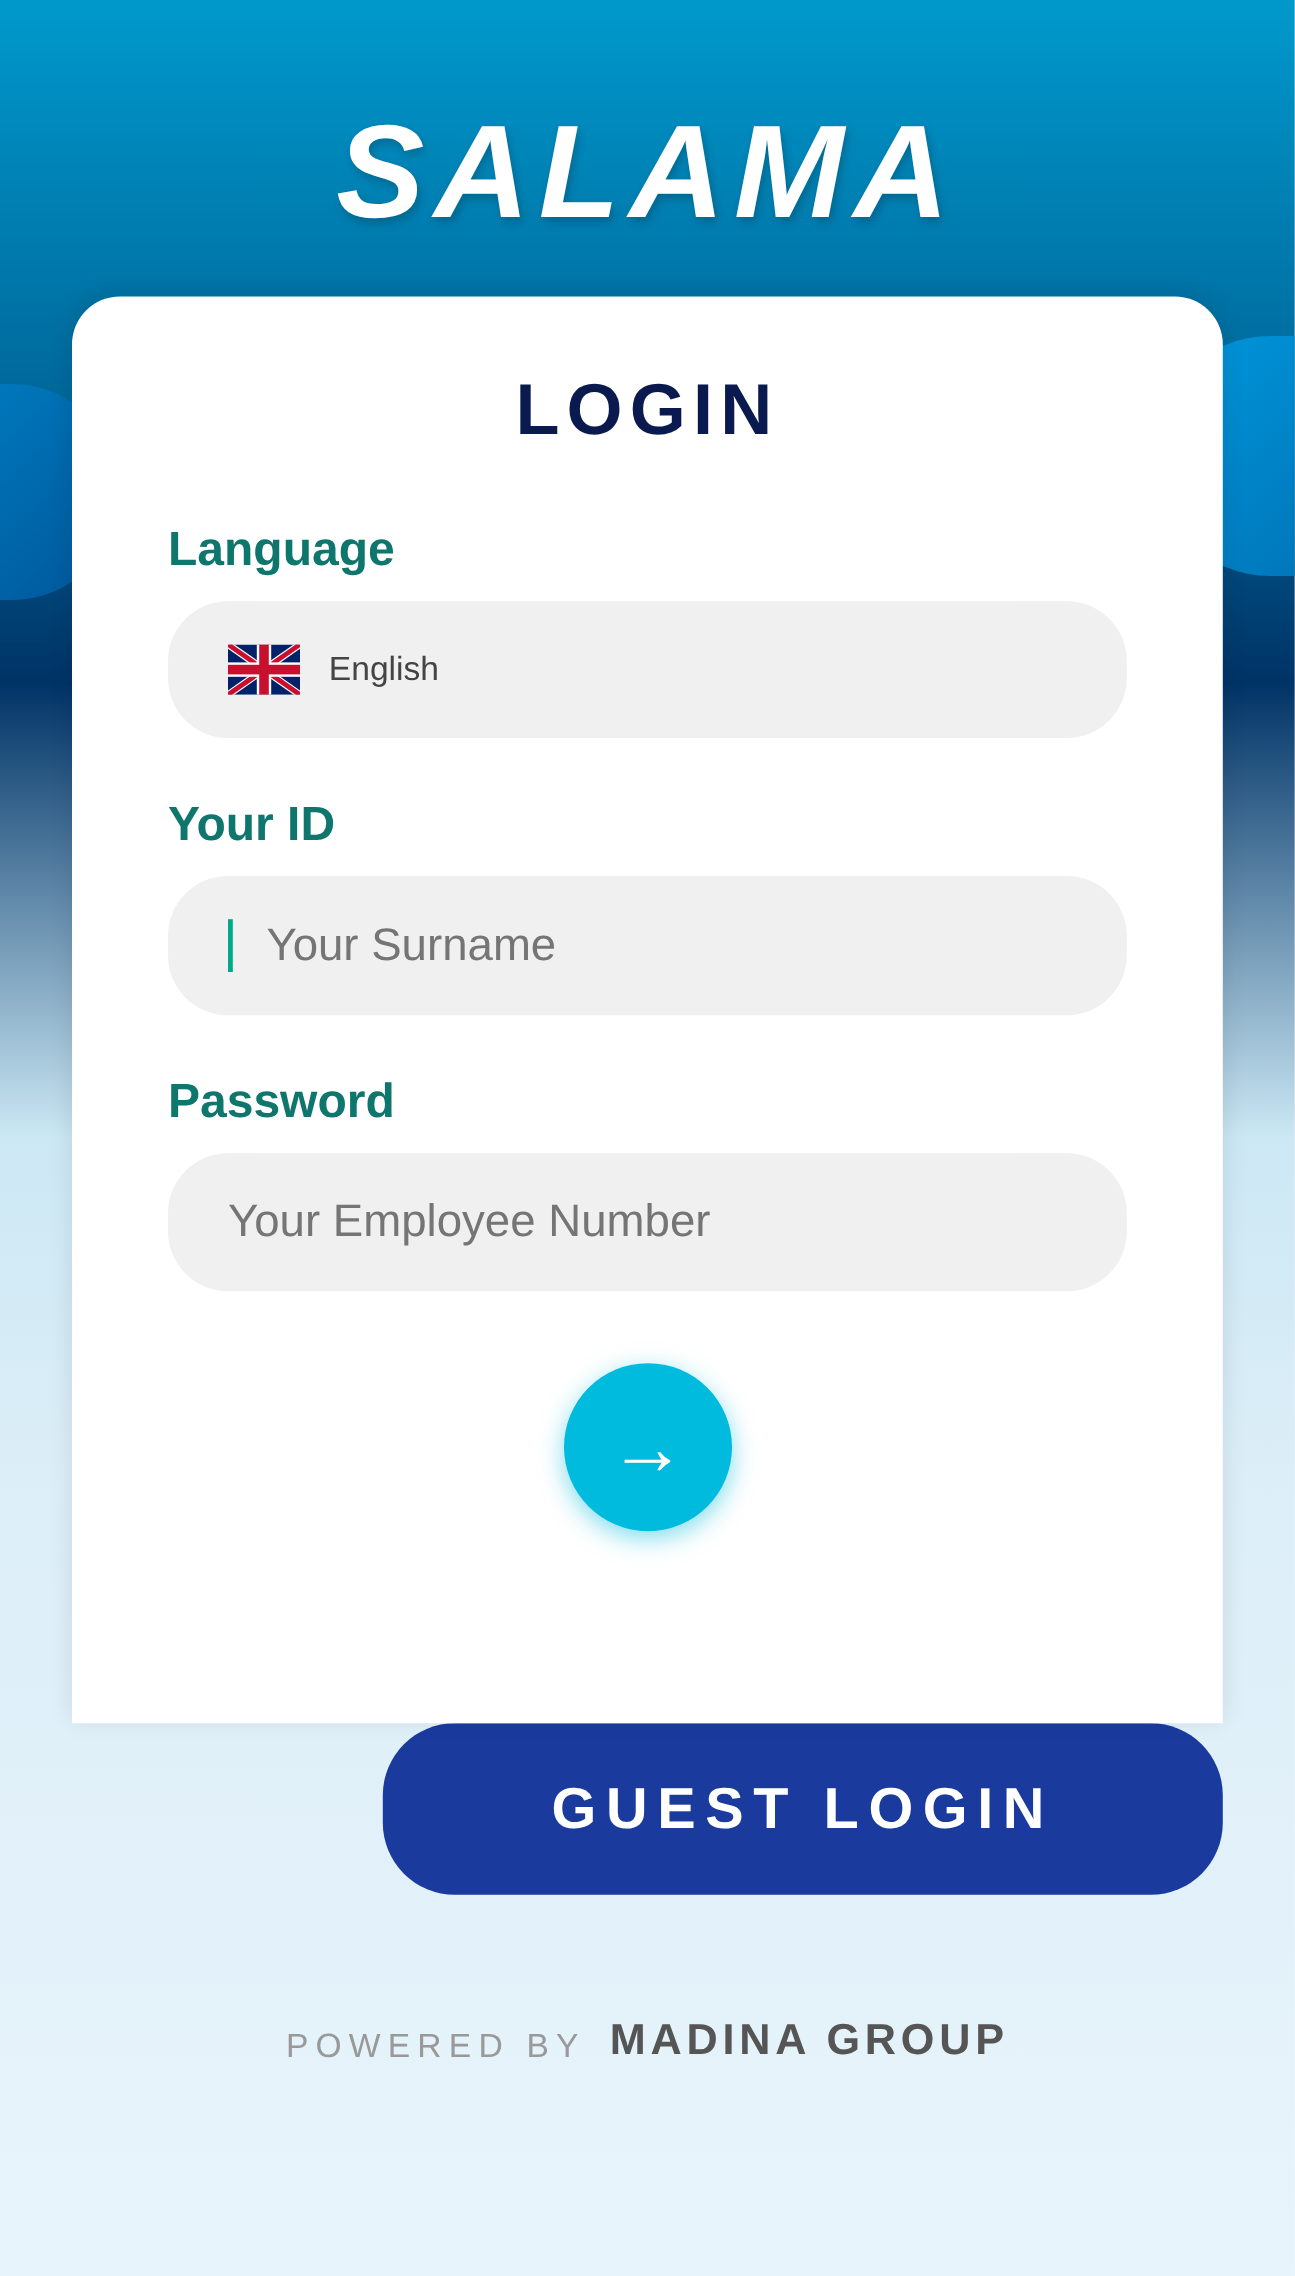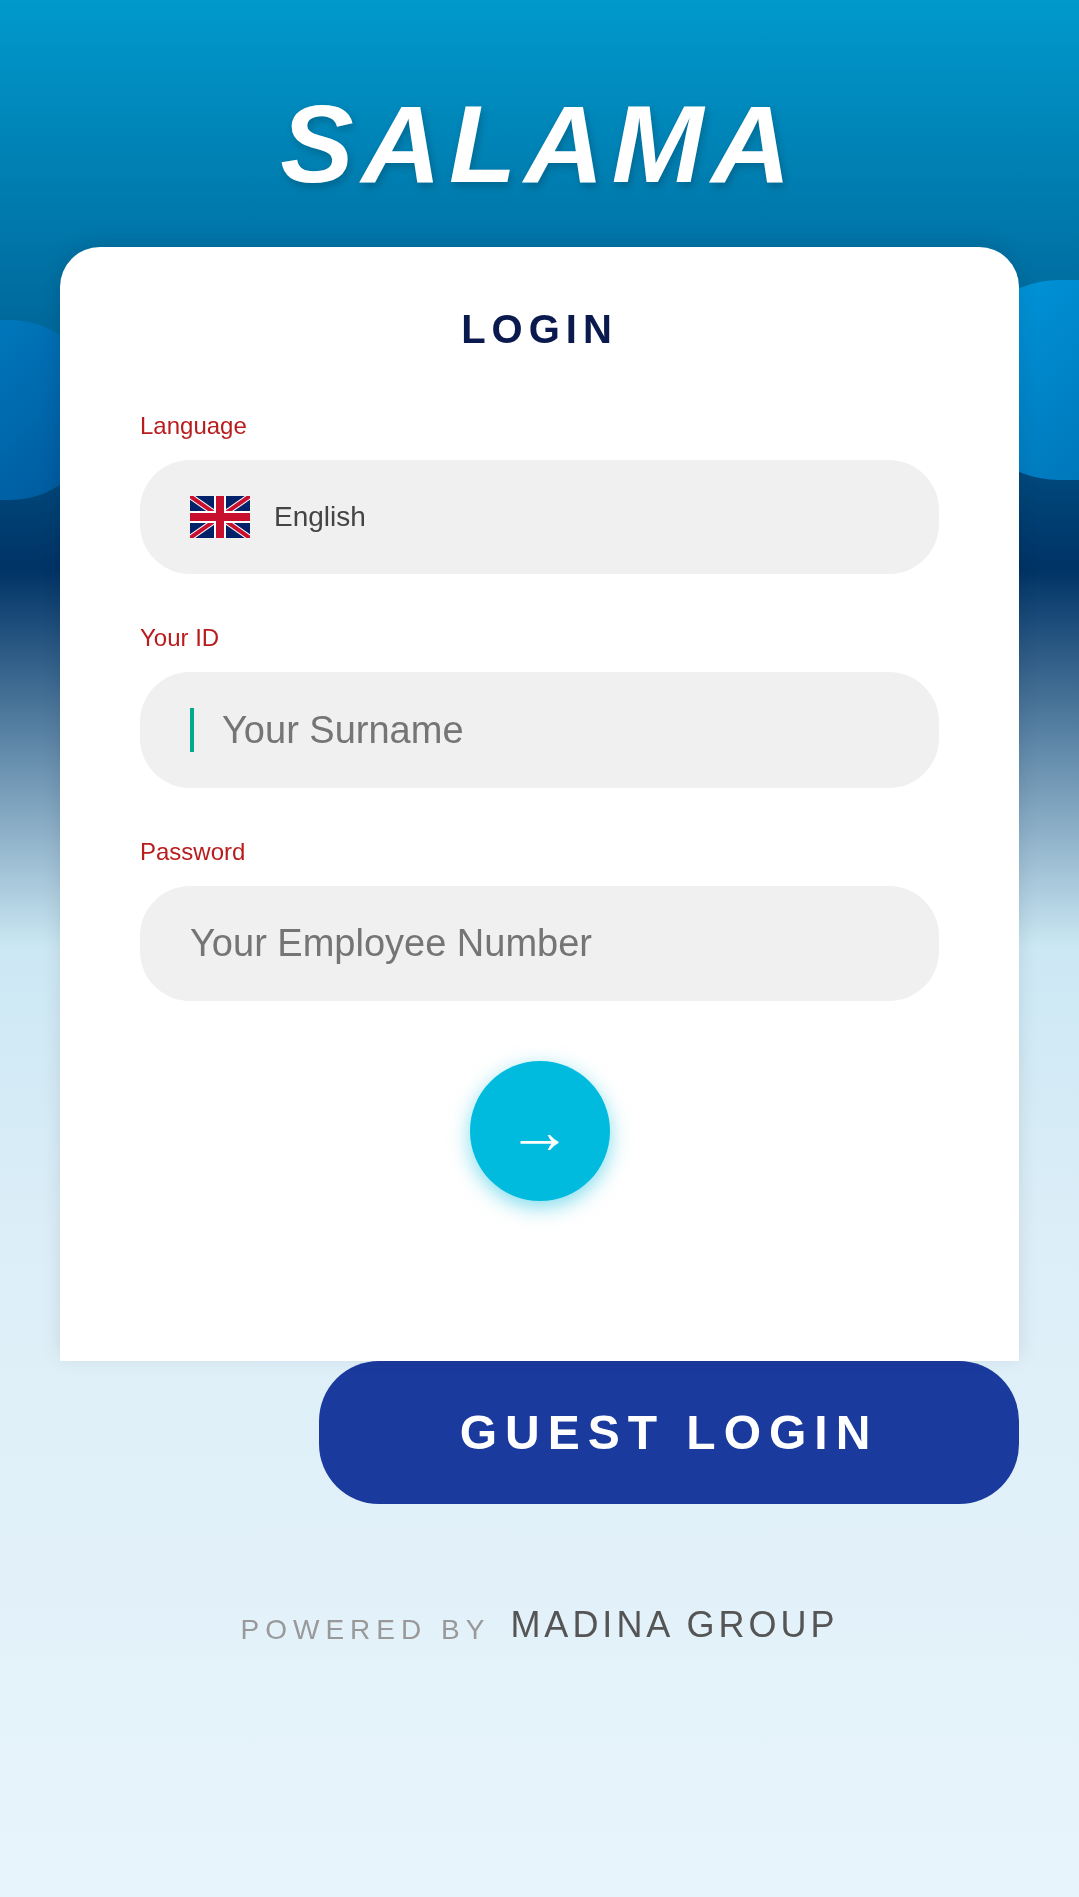--- a/index.html
+++ b/index.html
@@ -76,36 +76,36 @@
       background: #ffffff;
       border-radius: 40px 40px 0 0;
       margin: 0 60px;
       padding: 60px 80px 80px 80px;
       box-shadow: 0 -4px 20px rgba(0,0,0,0.1);
       min-height: 900px;
     }
 
     .login-title {
       text-align: center;
-      font-size: 40px;
+      font-size: 60px;
       font-weight: 900;
       color: #0a1a4e;
       letter-spacing: 6px;
       margin-bottom: 60px;
     }
 
     
     .form-section {
       margin-bottom: 50px;
     }
 
     .field-label {
-      font-size: 24px;
-      font-weight: 400;
-      color: #b91c1c;
+      font-size: 40px;
+      font-weight: 700;
+      color: #0f766e;
       margin-bottom: 20px;
     }
 
     .input-field {
       width: 100%;
       background: #f0f0f0;
       border: none;
       border-radius: 50px;
       padding: 36px 50px;
       font-size: 38px;
@@ -225,21 +225,21 @@
 
     .powered-by-text {
       font-size: 28px;
       color: #999;
       letter-spacing: 6px;
       text-transform: uppercase;
     }
 
     .madina-group-text {
       font-size: 36px;
-      font-weight: 400;
+      font-weight: 700;
       color: #555;
       letter-spacing: 4px;
       text-transform: uppercase;
     }
 
     .page-wrapper {
       position: relative;
       z-index: 2;
       display: flex;
       flex-direction: column;

